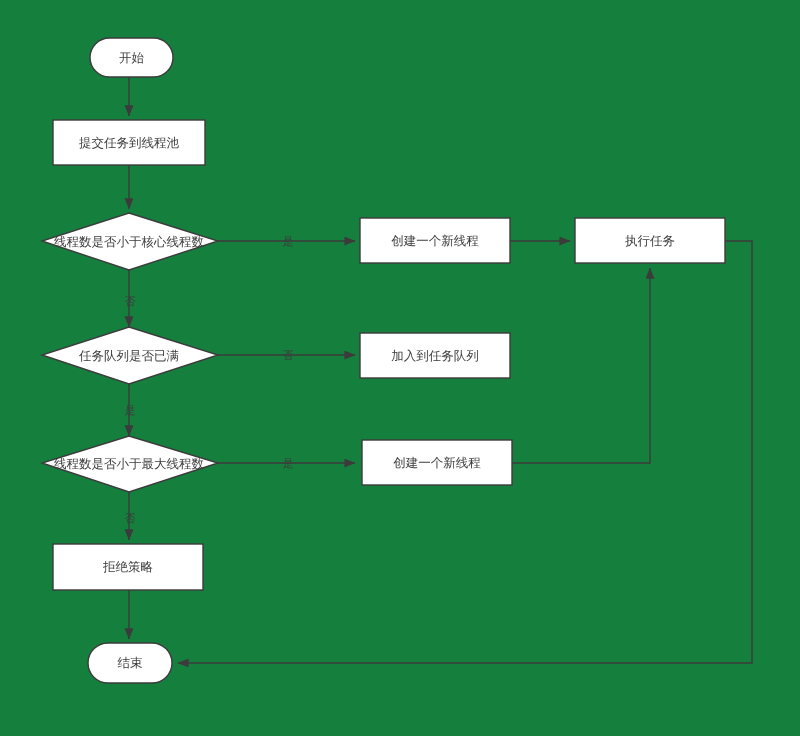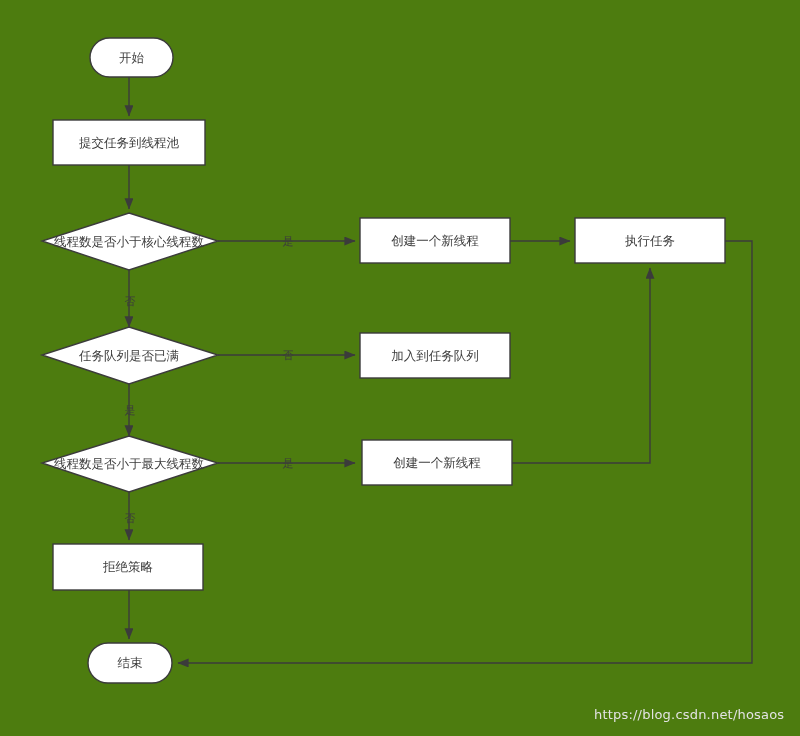--- a/index.html
+++ b/index.html
@@ -10,21 +10,21 @@
   body {
     width: 800px;
     height: 736px;
     font-family: "DejaVu Sans", "Liberation Sans", sans-serif;
     overflow: hidden;
   }
   #canvas {
     position: relative;
     width: 800px;
     height: 736px;
-    background: #4d7c0f;
+    background: #15803d;
   }
   #flow-svg {
     position: absolute;
     top: 0;
     left: 0;
     width: 800px;
     height: 736px;
   }
   .node-text {
     font-size: 12.5px;
@@ -157,15 +157,14 @@
     <g>
       <text class="edge-label" x="288" y="242">是</text>
       <text class="edge-label" x="130" y="302">否</text>
       <text class="edge-label" x="288" y="356">否</text>
       <text class="edge-label" x="130" y="411">是</text>
       <text class="edge-label" x="288" y="464">是</text>
       <text class="edge-label" x="130" y="519">否</text>
     </g>
   </svg>
 
-  <div class="watermark">https://blog.csdn.net/hosaos</div>
 
 </div>
 
 </body></html>

